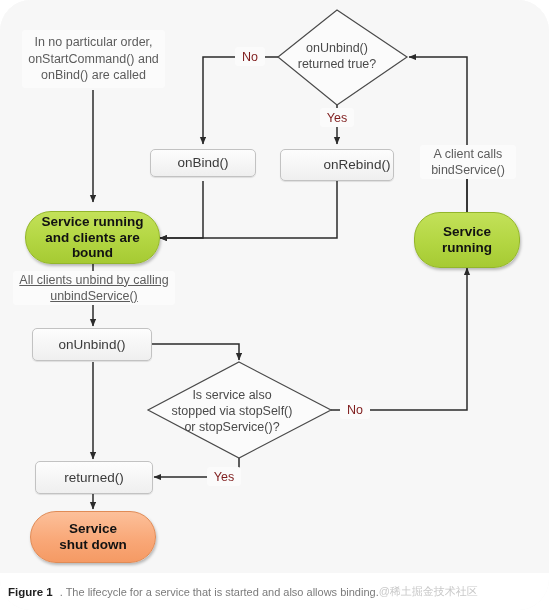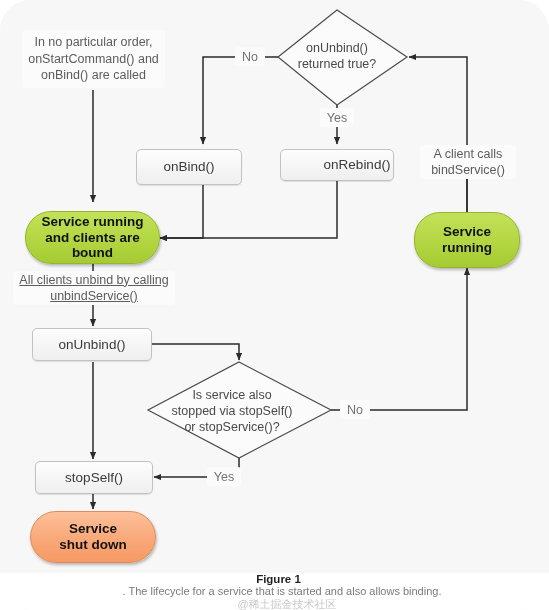--- a/index.html
+++ b/index.html
@@ -85,21 +85,21 @@
     border-radius: 3px;
   }
 
   
   .edge-label {
     position: absolute;
     box-sizing: border-box;
     display: flex;
     align-items: center;
     justify-content: center;
-    color: #737373;
+    color: #7f1d1d;
     font-size: 12.5px;
     background: #fbfbfb;
     border-radius: 3px;
   }
 
   
   .decision-text {
     position: absolute;
     box-sizing: border-box;
     display: flex;
@@ -116,38 +116,37 @@
     position: absolute;
     left: 0;
     top: 573px;
     width: 549px;
     height: 37px;
     background: #ffffff;
     display: flex;
     align-items: center;
     padding-left: 8px;
     box-sizing: border-box;
-    flex-direction: column;
   }
   .caption-strong {
     color: #1f1f1f;
     font-weight: bold;
     font-size: 11.5px;
     white-space: pre;
   }
   .caption-rest {
     color: #7b7b7b;
     font-size: 11px;
     white-space: pre;
     margin-left: 7px;
   }
   .watermark {
     color: #c9c9c9;
     font-size: 11px;
-    margin-left: 17px;
+    margin-left: 0;
     white-space: pre;
     text-align: right;
   }
 </style>
 </head>
 <body>
 
 <div id="page">
 
   <div id="diagram">
@@ -198,21 +197,21 @@
 onStartCommand() and
 onBind() are called</div>
 
     <div class="decision-text" style="left:282px; top:33px; width:110px; height:46px; white-space:pre-line;">onUnbind()
 returned true?</div>
 
     <div class="edge-label" style="left:235px; top:47px; width:30px; height:19px;">No</div>
 
     <div class="edge-label" style="left:320px; top:108px; width:34px; height:19px;">Yes</div>
 
-    <div class="node method-box" style="left:136px; top:149px; width:106px; height:36px;">onBind()</div>
+    <div class="node method-box" style="left:150px; top:149px; width:106px; height:28px;">onBind()</div>
 
     <div class="node method-box" style="left:280px; top:149px; width:114px; height:32px;padding-left:40px;">onRebind()</div>
 
     <div class="note" style="left:420px; top:145px; width:96px; height:34px; white-space:pre-line;">A client calls
 bindService()</div>
 
     <div class="node state-box state-green" style="left:25px; top:211px; width:135px; height:53px; white-space:pre-line;">Service running
 and clients are
 bound</div>
 
@@ -225,21 +224,21 @@
     <div class="node method-box" style="left:32px; top:328px; width:120px; height:33px;">onUnbind()</div>
 
     <div class="decision-text" style="left:151px; top:383px; width:162px; height:55px; white-space:pre-line;">Is service also
 stopped via stopSelf()
 or stopService()?</div>
 
     <div class="edge-label" style="left:340px; top:400px; width:30px; height:19px;">No</div>
 
     <div class="edge-label" style="left:207px; top:467px; width:34px; height:19px;">Yes</div>
 
-    <div class="node method-box" style="left:35px; top:461px; width:118px; height:33px;">stopSelf()</div>
+    <div class="node method-box" style="left:35px; top:461px; width:118px; height:33px;">returned()</div>
 
     <div class="node state-box state-orange" style="left:30px; top:511px; width:126px; height:52px; white-space:pre-line;">Service
 shut down</div>
 
   </div>
 
   <div id="caption">
     <span class="caption-strong">Figure 1</span>
     <span class="caption-rest">. The lifecycle for a service that is started and also allows binding.</span>
     <span class="watermark">@稀土掘金技术社区</span>

